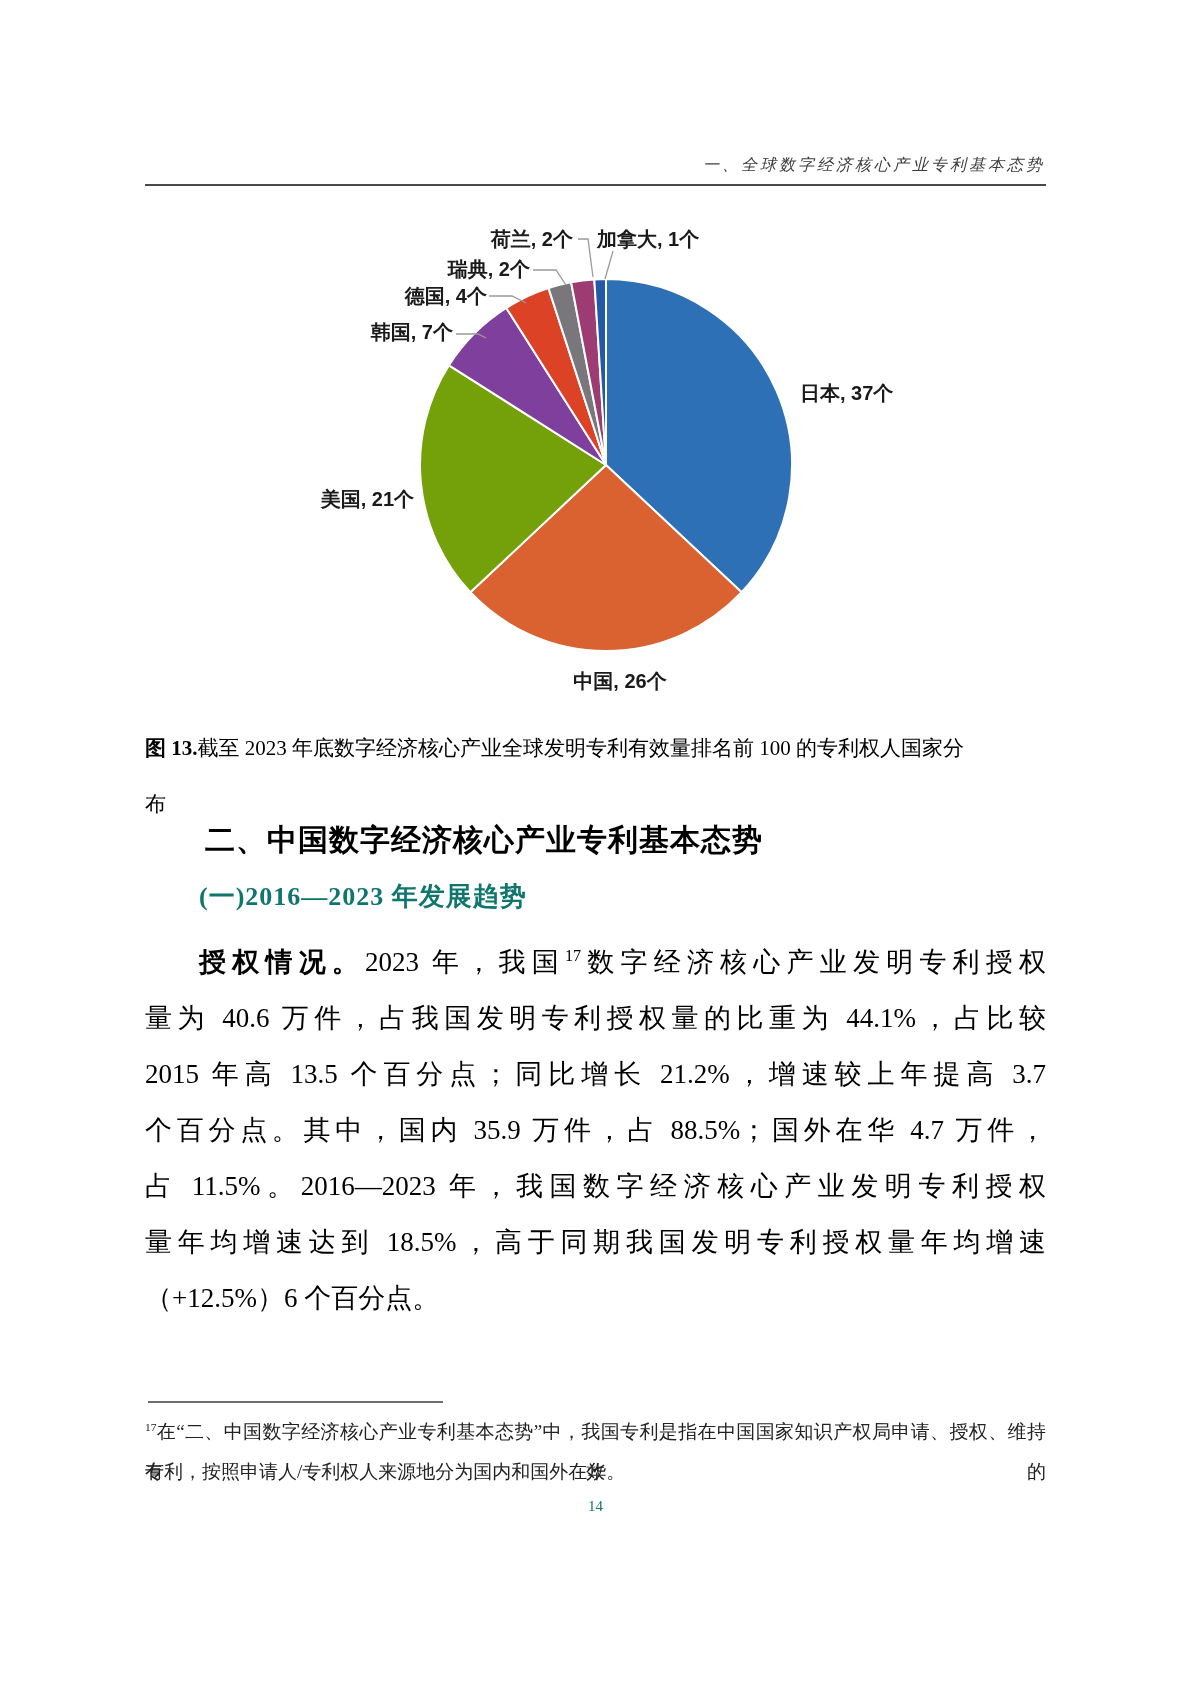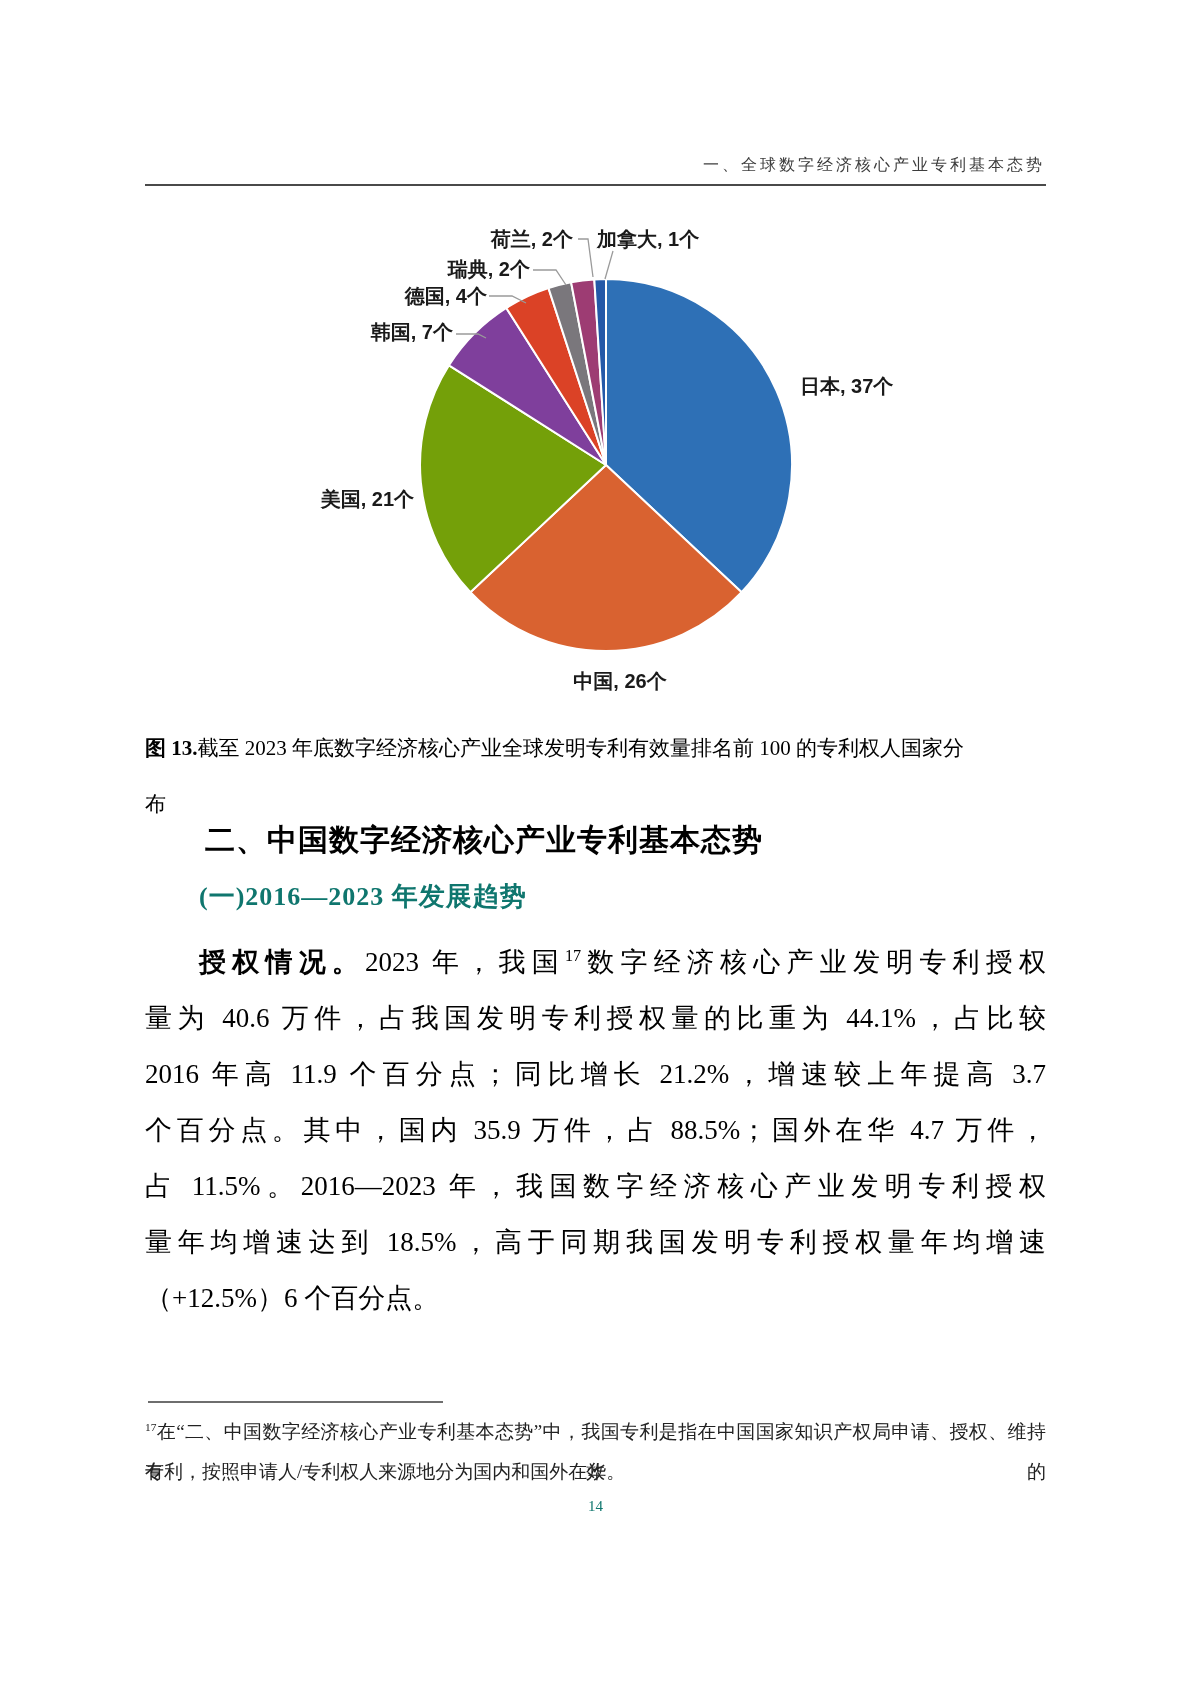--- a/index.html
+++ b/index.html
@@ -3,21 +3,21 @@
 <meta charset="utf-8">
 <style>
   html,body{margin:0;padding:0;background:#888;}
   .page{
     position:relative;width:1191px;height:1684px;background:#ffffff;
     margin:0 auto;overflow:hidden;
     font-family:"Liberation Serif","DejaVu Serif",serif;color:#111;
   }
   .hdr{
     position:absolute;top:155px;right:146px;font-size:16px;letter-spacing:3px;
-    color:#3c3c3c;font-family:"Liberation Serif","DejaVu Serif",serif;
+    color:#3c3c3c;font-family:"Liberation Serif","DejaVu Serif",serif;font-style:italic;
   }
   .hdr-rule{position:absolute;top:184px;left:145px;width:901px;height:2px;background:#4a4a4a;}
   .chart{position:absolute;top:195px;left:0;width:1191px;height:515px;}
   .chart svg{position:absolute;top:0;left:0;}
   .pie-label{
     position:absolute;font-family:Liberation Sans, sans-serif;
     font-weight:bold;font-size:20px;color:#1a1a1a;white-space:nowrap;line-height:22px;
   }
   .caption{
     position:absolute;top:720px;left:145px;width:901px;text-align:left;
@@ -62,21 +62,21 @@
         <path d="M 606 270 L 548.5 93.1 A 186 186 0 0 1 571.1 87.3 Z" fill="#7A777C" stroke="#FFFFFF" stroke-width="2" stroke-linejoin="round"></path>
         <path d="M 606 270 L 571.1 87.3 A 186 186 0 0 1 594.3 84.4 Z" fill="#9D3C73" stroke="#FFFFFF" stroke-width="2" stroke-linejoin="round"></path>
         <path d="M 606 270 L 594.3 84.4 A 186 186 0 0 1 606.0 84.0 Z" fill="#2459A8" stroke="#FFFFFF" stroke-width="2" stroke-linejoin="round"></path>
         <polyline points="456,139 478,139 486,143" fill="none" stroke="#9A9A9A" stroke-width="1.3"></polyline>
         <polyline points="489,101 512,101 526,108" fill="none" stroke="#9A9A9A" stroke-width="1.3"></polyline>
         <polyline points="533,75 556,75 566,90" fill="none" stroke="#9A9A9A" stroke-width="1.3"></polyline>
         <polyline points="578,44 588,44 593,82" fill="none" stroke="#9A9A9A" stroke-width="1.3"></polyline>
         <polyline points="613,56 605,84" fill="none" stroke="#9A9A9A" stroke-width="1.3"></polyline>
       </svg>
     <div id="pie-labels">
-        <div class="pie-label" style="top: 180px; left: 800px;">日本, 37个</div>
+        <div class="pie-label" style="top: 187px; left: 800px;">日本, 37个</div>
         <div class="pie-label" style="top: 475px; left: 620px; transform: translateX(-50%);">中国, 26个</div>
         <div class="pie-label" style="top: 293px; right: 777px;">美国, 21个</div>
         <div class="pie-label" style="top: 126px; right: 738px;">韩国, 7个</div>
         <div class="pie-label" style="top: 90px; right: 704px;">德国, 4个</div>
         <div class="pie-label" style="top: 63px; right: 661px;">瑞典, 2个</div>
         <div class="pie-label" style="top: 33px; right: 618px;">荷兰, 2个</div>
         <div class="pie-label" style="top: 33px; left: 597px;">加拿大, 1个</div>
       </div>
   </div>
 
@@ -84,21 +84,21 @@
     <div><b>图 13.</b><span>截至 2023 年底数字经济核心产业全球发明专利有效量排名前 100 的专利权人国家分</span></div>
     <div>布</div>
   </div>
 
   <h2 class="heading">二、中国数字经济核心产业专利基本态势</h2>
   <h3 class="subheading">(一)2016—2023 年发展趋势</h3>
 
   <div class="para">
     <div class="bline just indent"><span class="lead">授权情况。</span><span>2023 年，我国</span><sup class="fnref">17</sup><span>数字经济核心产业发明专利授权</span></div>
     <div class="bline just">量为 40.6 万件，占我国发明专利授权量的比重为 44.1%，占比较</div>
-    <div class="bline just">2016 年高 11.9 个百分点；同比增长 21.2%，增速较上年提高 3.7</div>
+    <div class="bline just">2015 年高 13.5 个百分点；同比增长 21.2%，增速较上年提高 3.7</div>
     <div class="bline just">个百分点。其中，国内 35.9 万件，占 88.5%；国外在华 4.7 万件，</div>
     <div class="bline just">占 11.5%。2016—2023 年，我国数字经济核心产业发明专利授权</div>
     <div class="bline just">量年均增速达到 18.5%，高于同期我国发明专利授权量年均增速</div>
     <div class="bline">（+12.5%）6 个百分点。</div>
   </div>
 
   <div class="fn-rule"></div>
   <div class="footnote">
     <div class="fn-line just"><sup class="fnref">17</sup><span>在“二、中国数字经济核心产业专利基本态势”中，我国专利是指在中国国家知识产权局申请、授权、维持有效的</span></div>
     <div class="fn-line">专利，按照申请人/专利权人来源地分为国内和国外在华。</div>

